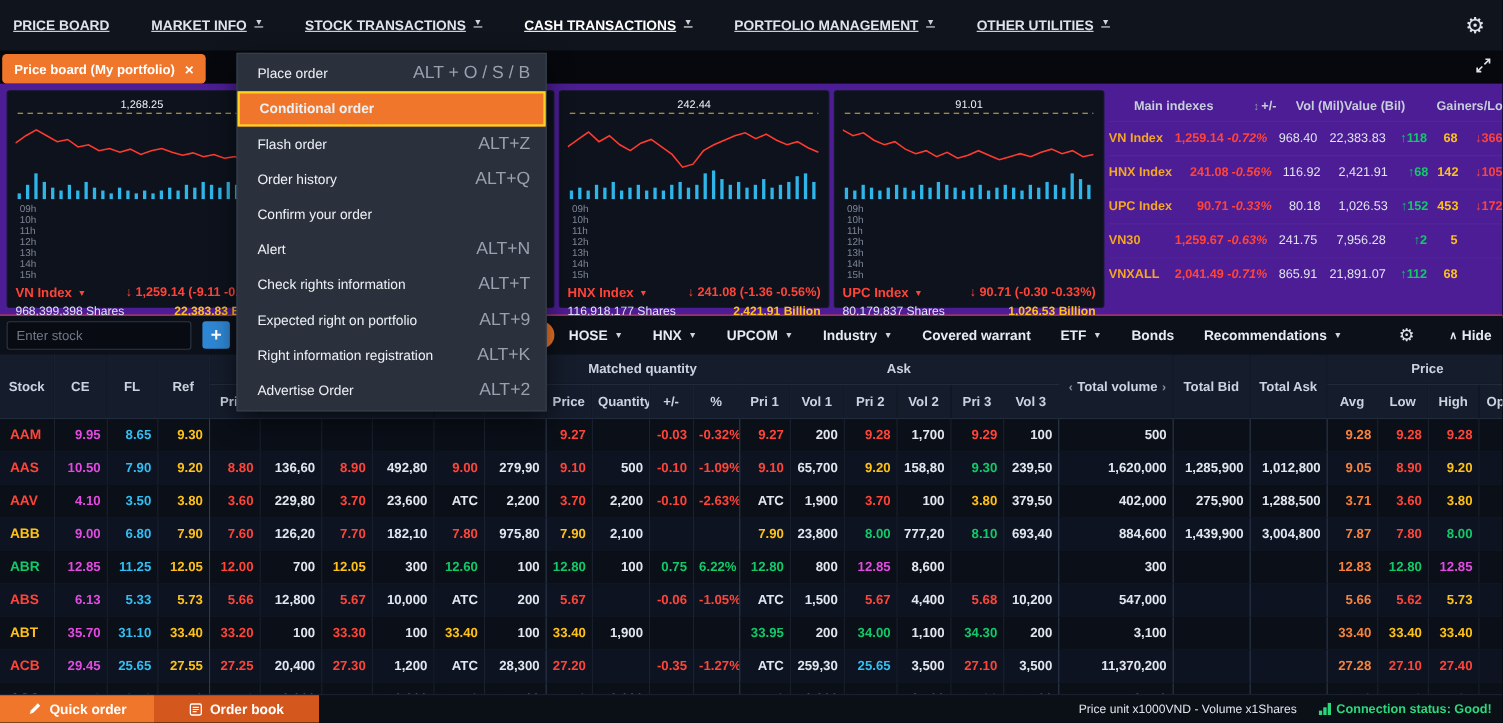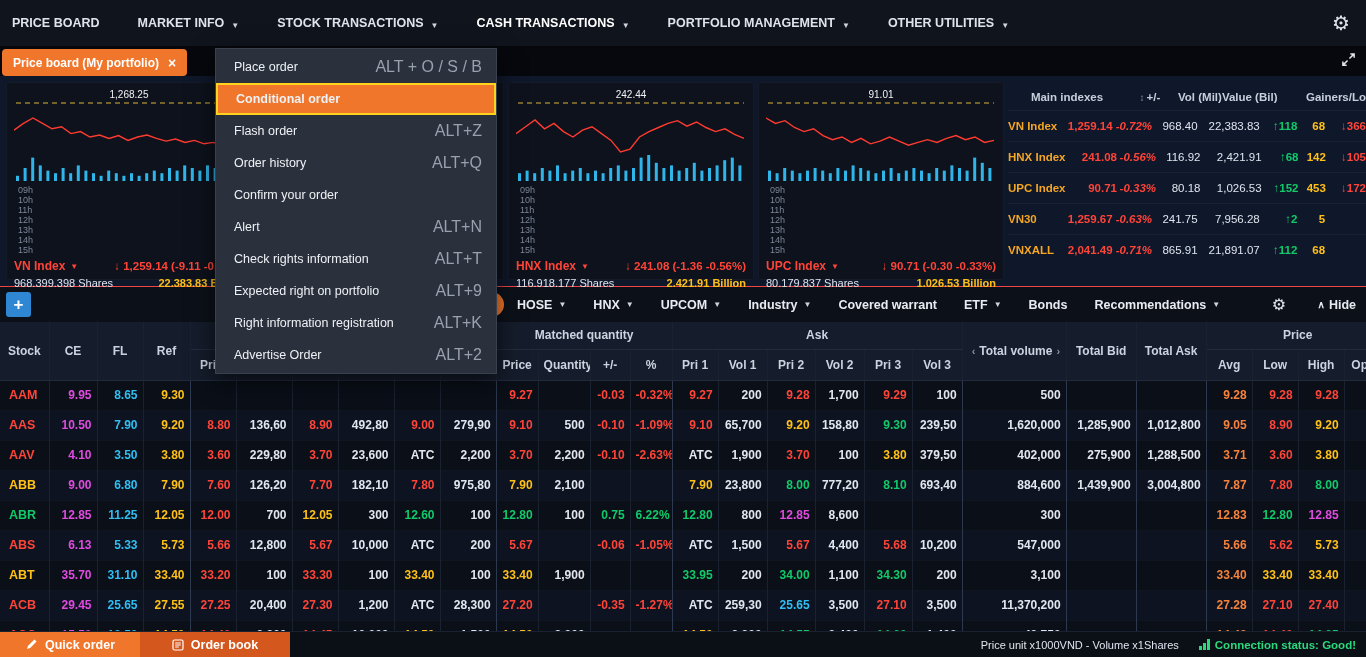--- a/index.html
+++ b/index.html
@@ -3,33 +3,33 @@
 <meta charset="utf-8">
 <style>
   html,body{margin:0;padding:0;background:#06080d;}
   body{width:1366px;height:657px;position:relative;overflow:hidden;
        font-family:"Liberation Sans",sans-serif;color:#e6e9f0;-webkit-user-select:none;}
 
   
   .nav{position:absolute;top:0;left:0;right:0;height:46px;background:#10141d;
        border-bottom:1px solid #05070b;display:flex;align-items:center;padding-left:12px;}
   .nav-items{display:flex;gap:38px;align-items:center;}
-  .nav-item{font-size:12.5px;font-weight:600;color:#dfe3ec;display:flex;align-items:flex-end;gap:7px;cursor:pointer;white-space:nowrap;}
+  .nav-item{font-size:12.5px;font-weight:600;color:#dfe3ec;display:flex;align-items:flex-start;gap:7px;cursor:pointer;white-space:nowrap;text-decoration:underline;}
   .nav-item.active{font-weight:800;color:#ffffff;}
   .caret{font-size:8px;color:#cfd4dd;}
   .nav-gear{margin-left:auto;margin-right:16px;font-size:20px;color:#dfe3ea;cursor:pointer;}
 
   
   .page-tab{position:absolute;left:2px;top:49px;height:27px;background:#f0762b;color:#fff;
        border-radius:4px;display:flex;align-items:center;gap:9px;padding:0 11px;font-size:12px;font-weight:700;z-index:5;}
   .tab-close{font-size:14px;line-height:1;cursor:pointer;}
   .expand-btn{position:absolute;right:10px;top:52px;z-index:5;cursor:pointer;}
 
   
-  .overview{position:absolute;top:76px;left:0;right:0;height:210px;background:#0f172a;border-bottom:3px solid #ef4444;}
+  .overview{position:absolute;top:76px;left:0;right:0;height:210px;background:#4c1d95;border-bottom:3px solid #ef4444;}
   .chart-card{position:absolute;top:6px;height:198px;width:246px;background:#0d121c;border:1px solid #141a26;
        border-radius:3px;padding:4px 7px;box-sizing:border-box;}
   .plot{position:relative;height:96px;}
   .xlabels{display:flex;justify-content:space-between;padding:0 4px;font-size:9px;color:#7e8798;margin-top:2px;flex-direction:column;}
   .info{margin-top:3px;}
   .iline{display:flex;justify-content:space-between;align-items:center;margin-top:4px;font-size:11px;}
   .idx-name{color:#ff4438;font-weight:700;font-size:12px;display:flex;gap:5px;align-items:center;cursor:pointer;}
   .idx-name .caret{color:#ff4438;}
   .idx-val{color:#ff4438;font-weight:600;font-size:11.5px;}
   .shares{color:#dfe4ee;}
@@ -406,20 +406,21 @@
         <span class="c-vol">865.91</span>
         <span class="c-value">21,891.07</span>
         <span class="c-g">↑112</span>
         <span class="c-u">68</span>
         <span class="c-d"></span>
       </div>
     </div>
 </div>
 
 <div class="toolbar">
+  <input class="stock-input" placeholder="Enter stock" style="">
   <div class="add-btn">+</div>
   <div class="hidden-pill"></div>
   <div class="mk-tabs" id="mkTabs">
       <div class="mk-tab">
         <span>HOSE</span>
         <span class="caret">▼</span>
       </div>
       <div class="mk-tab">
         <span>HNX</span>
         <span class="caret">▼</span>

